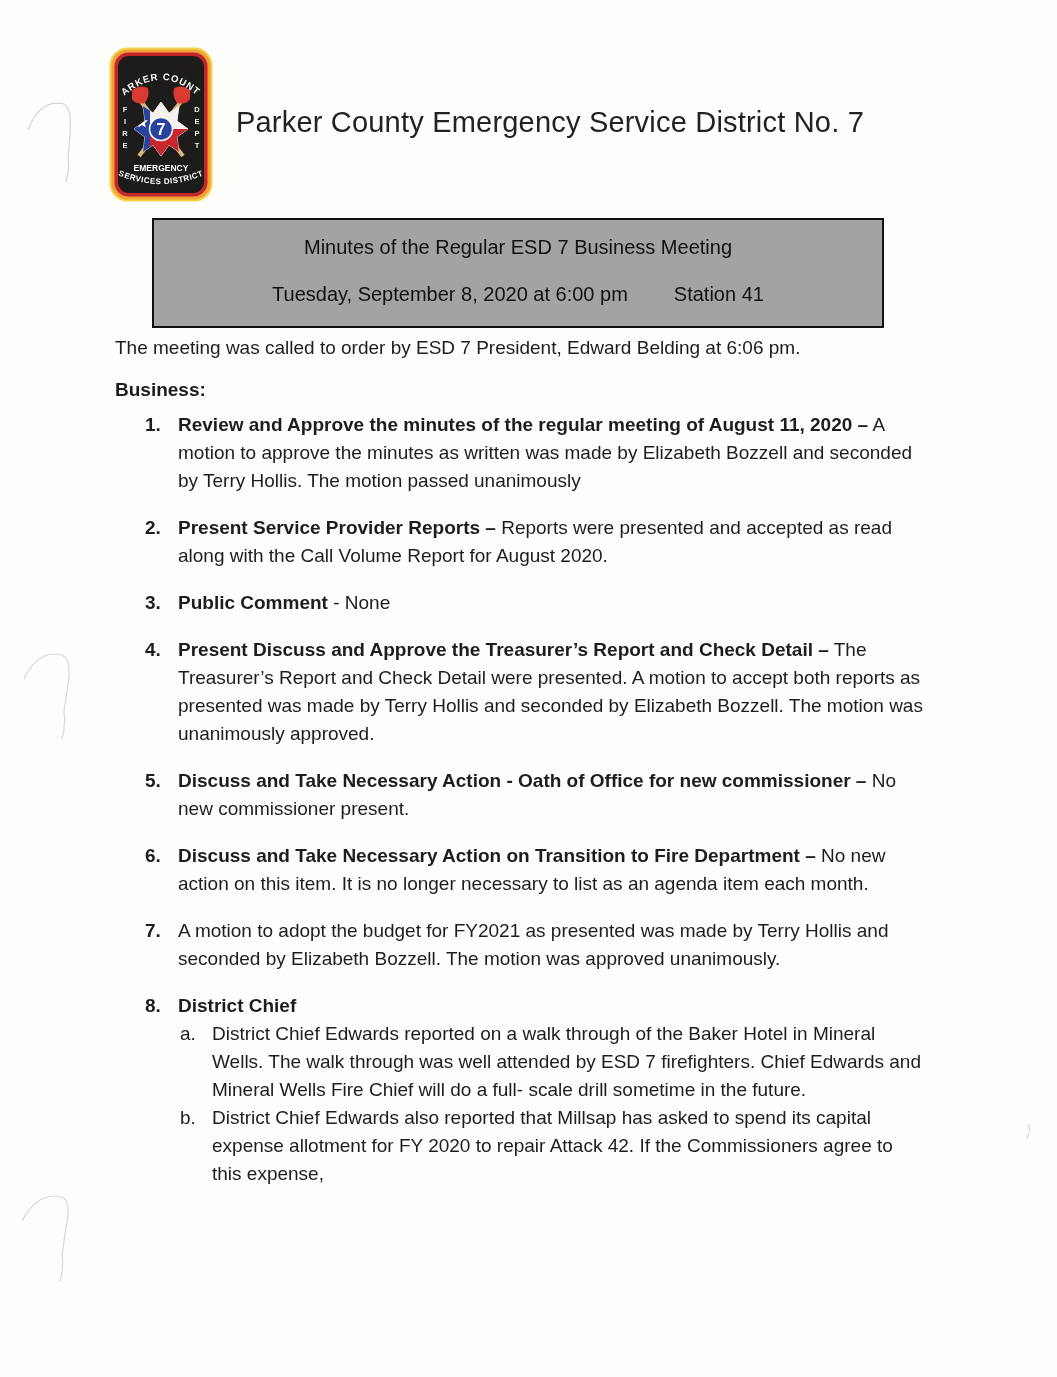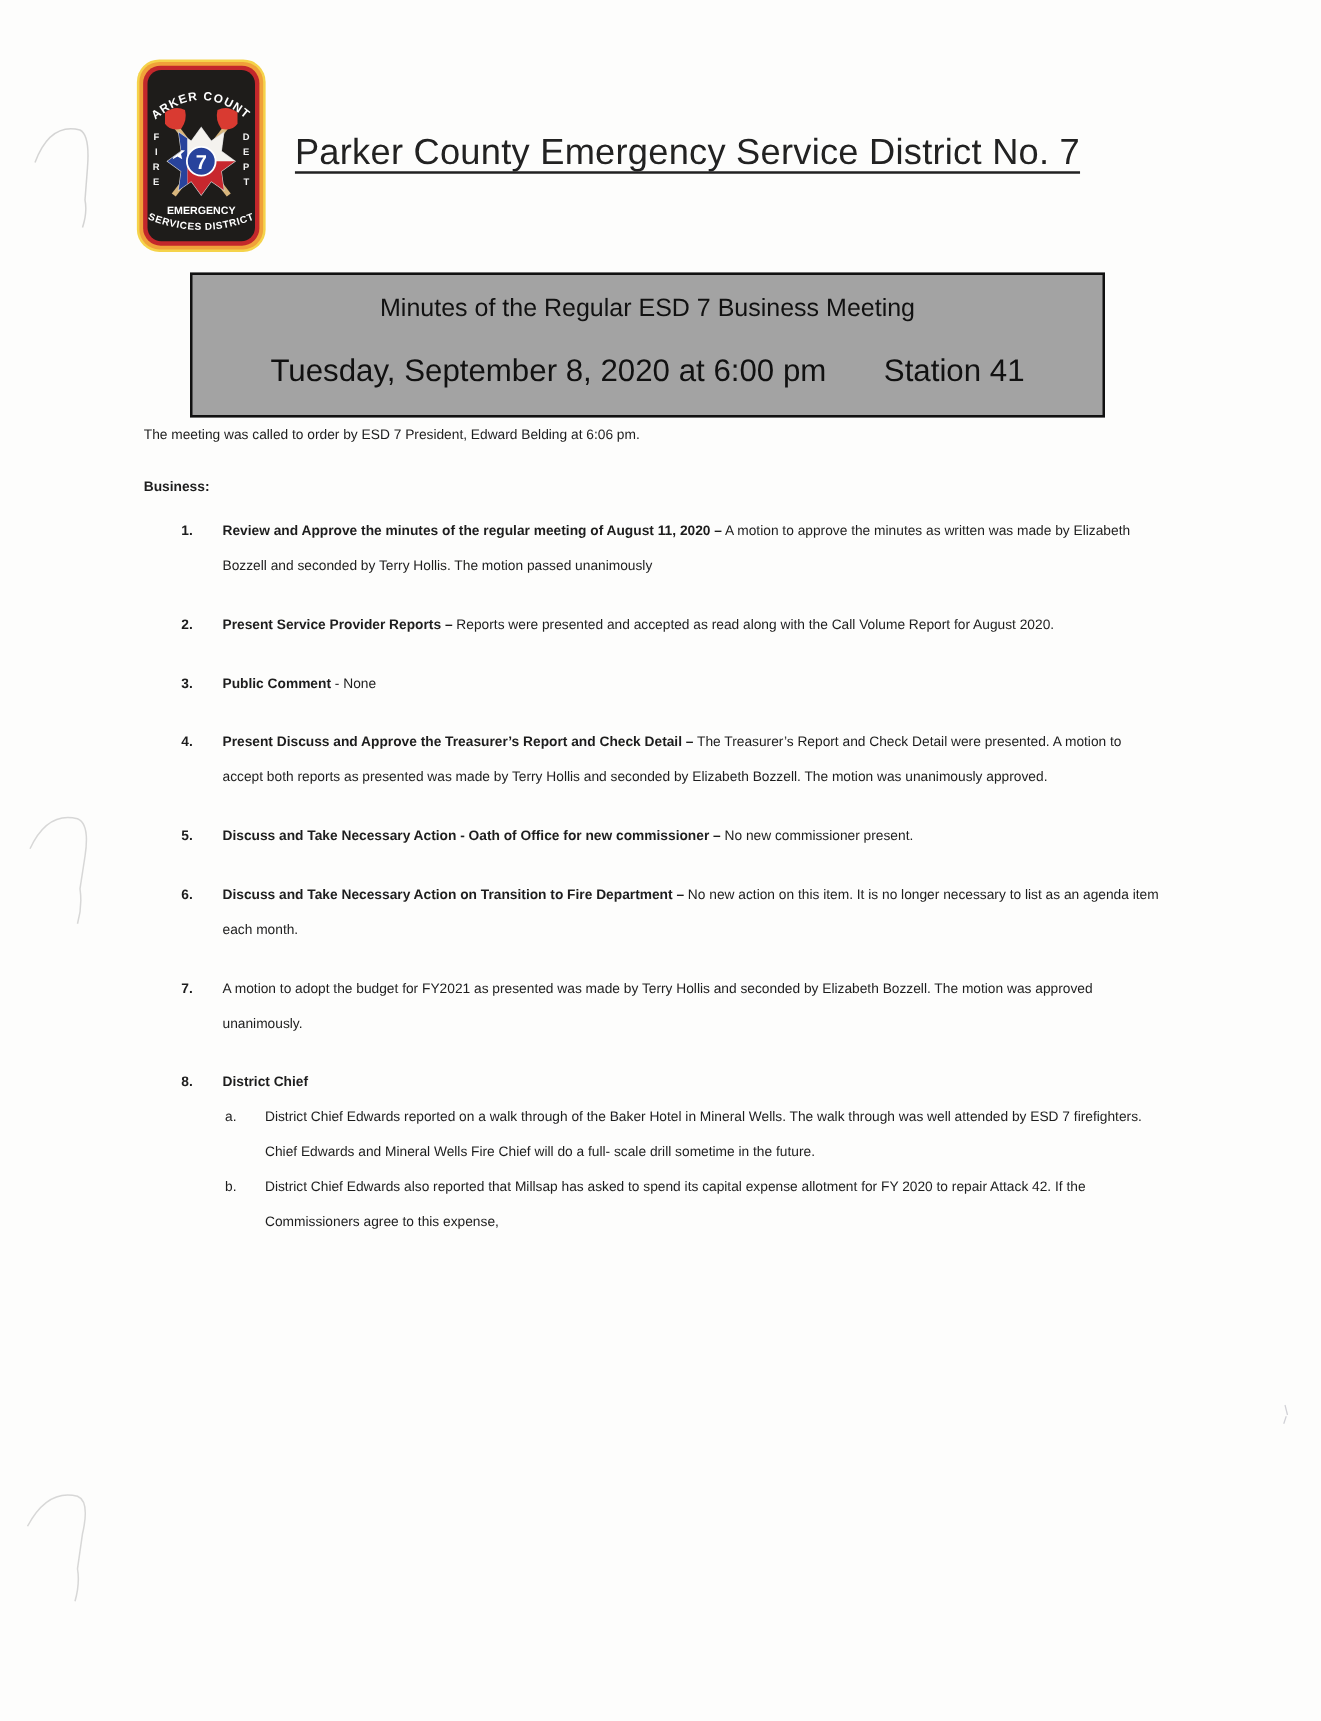--- a/index.html
+++ b/index.html
@@ -10,41 +10,41 @@
     -webkit-font-smoothing:antialiased;
   }
   .page{position:absolute;inset:0;}
 
   
   .logo{position:absolute;left:108px;top:46px;width:106px;height:157px;}
   .org-name{
     position:absolute;left:190px;top:106px;width:720px;
     text-align:center;font-size:29px;font-weight:400;letter-spacing:.2px;
     color:#222;
-    text-decoration:underline;text-decoration-thickness:2px;text-underline-offset:6px;
+    text-decoration-thickness:2px;text-underline-offset:6px;
   }
   .org-address{
     position:absolute;left:190px;top:158px;width:650px;
     text-align:center;font-style:italic;font-size:17px;font-weight:600;color:#2a2a2a;
   }
 
   
   .title-box{
     position:absolute;left:152px;top:218px;width:728px;
     border:2.5px solid #111;background:#a3a3a3;
     padding:16px 0 20px 0;text-align:center;color:#111;
   }
   .title-box .line1{font-size:20px;margin:0 0 24px 0;}
-  .title-box .line2{font-size:25px;margin:0;}
+  .title-box .line2{font-size:20px;margin:0;}
   .title-box .loc{margin-left:46px;}
 
   
   .content{
     position:absolute;left:115px;top:334px;width:812px;
-    font-size:11px;line-height:28px;color:#1d1d1d;
+    font-size:19px;line-height:28px;color:#1d1d1d;
   }
   .content p.intro{margin:0 0 11px 0;}
   .section-label{font-weight:700;margin:14px 0 7px 0;}
   .biz-list{margin:0;padding:0;list-style:none;}
   .item{position:relative;padding-left:63px;margin:0 0 19px 0;}
   .item .num{position:absolute;left:30px;top:0;font-weight:700;}
   .item p{margin:0;}
   .b{font-weight:700;}
   .sub-item{position:relative;padding-left:34px;}
   .sub-item .letter{position:absolute;left:2px;top:0;}

